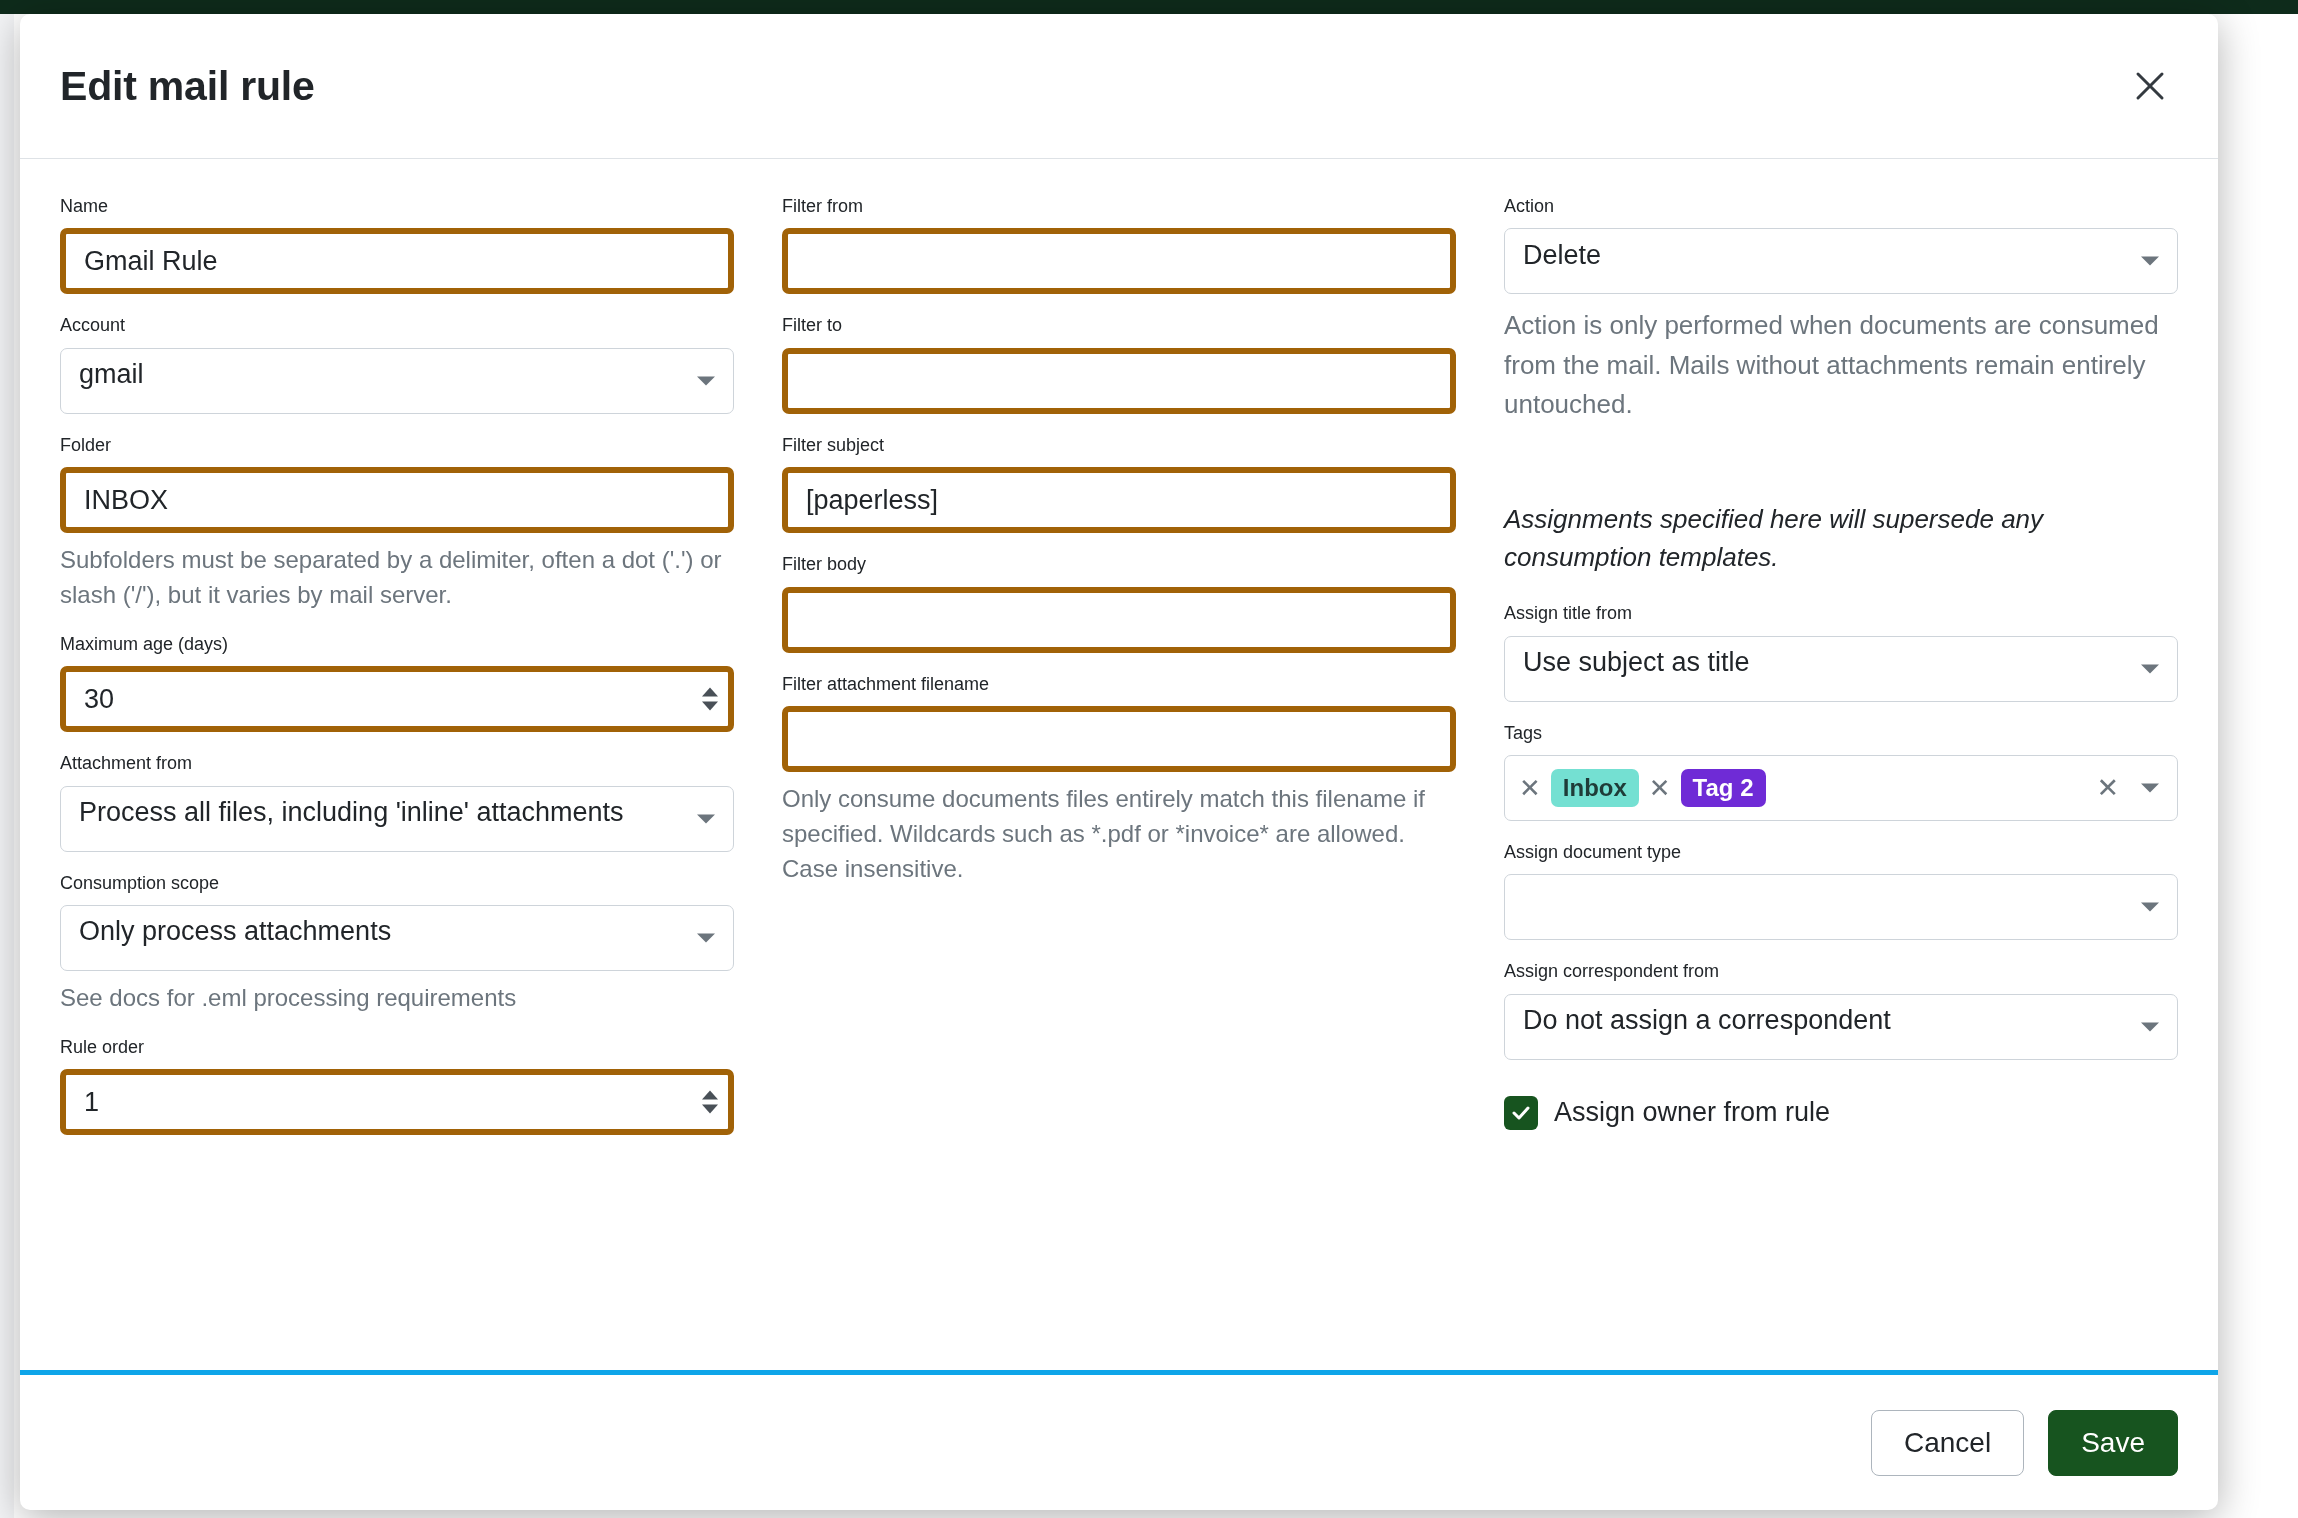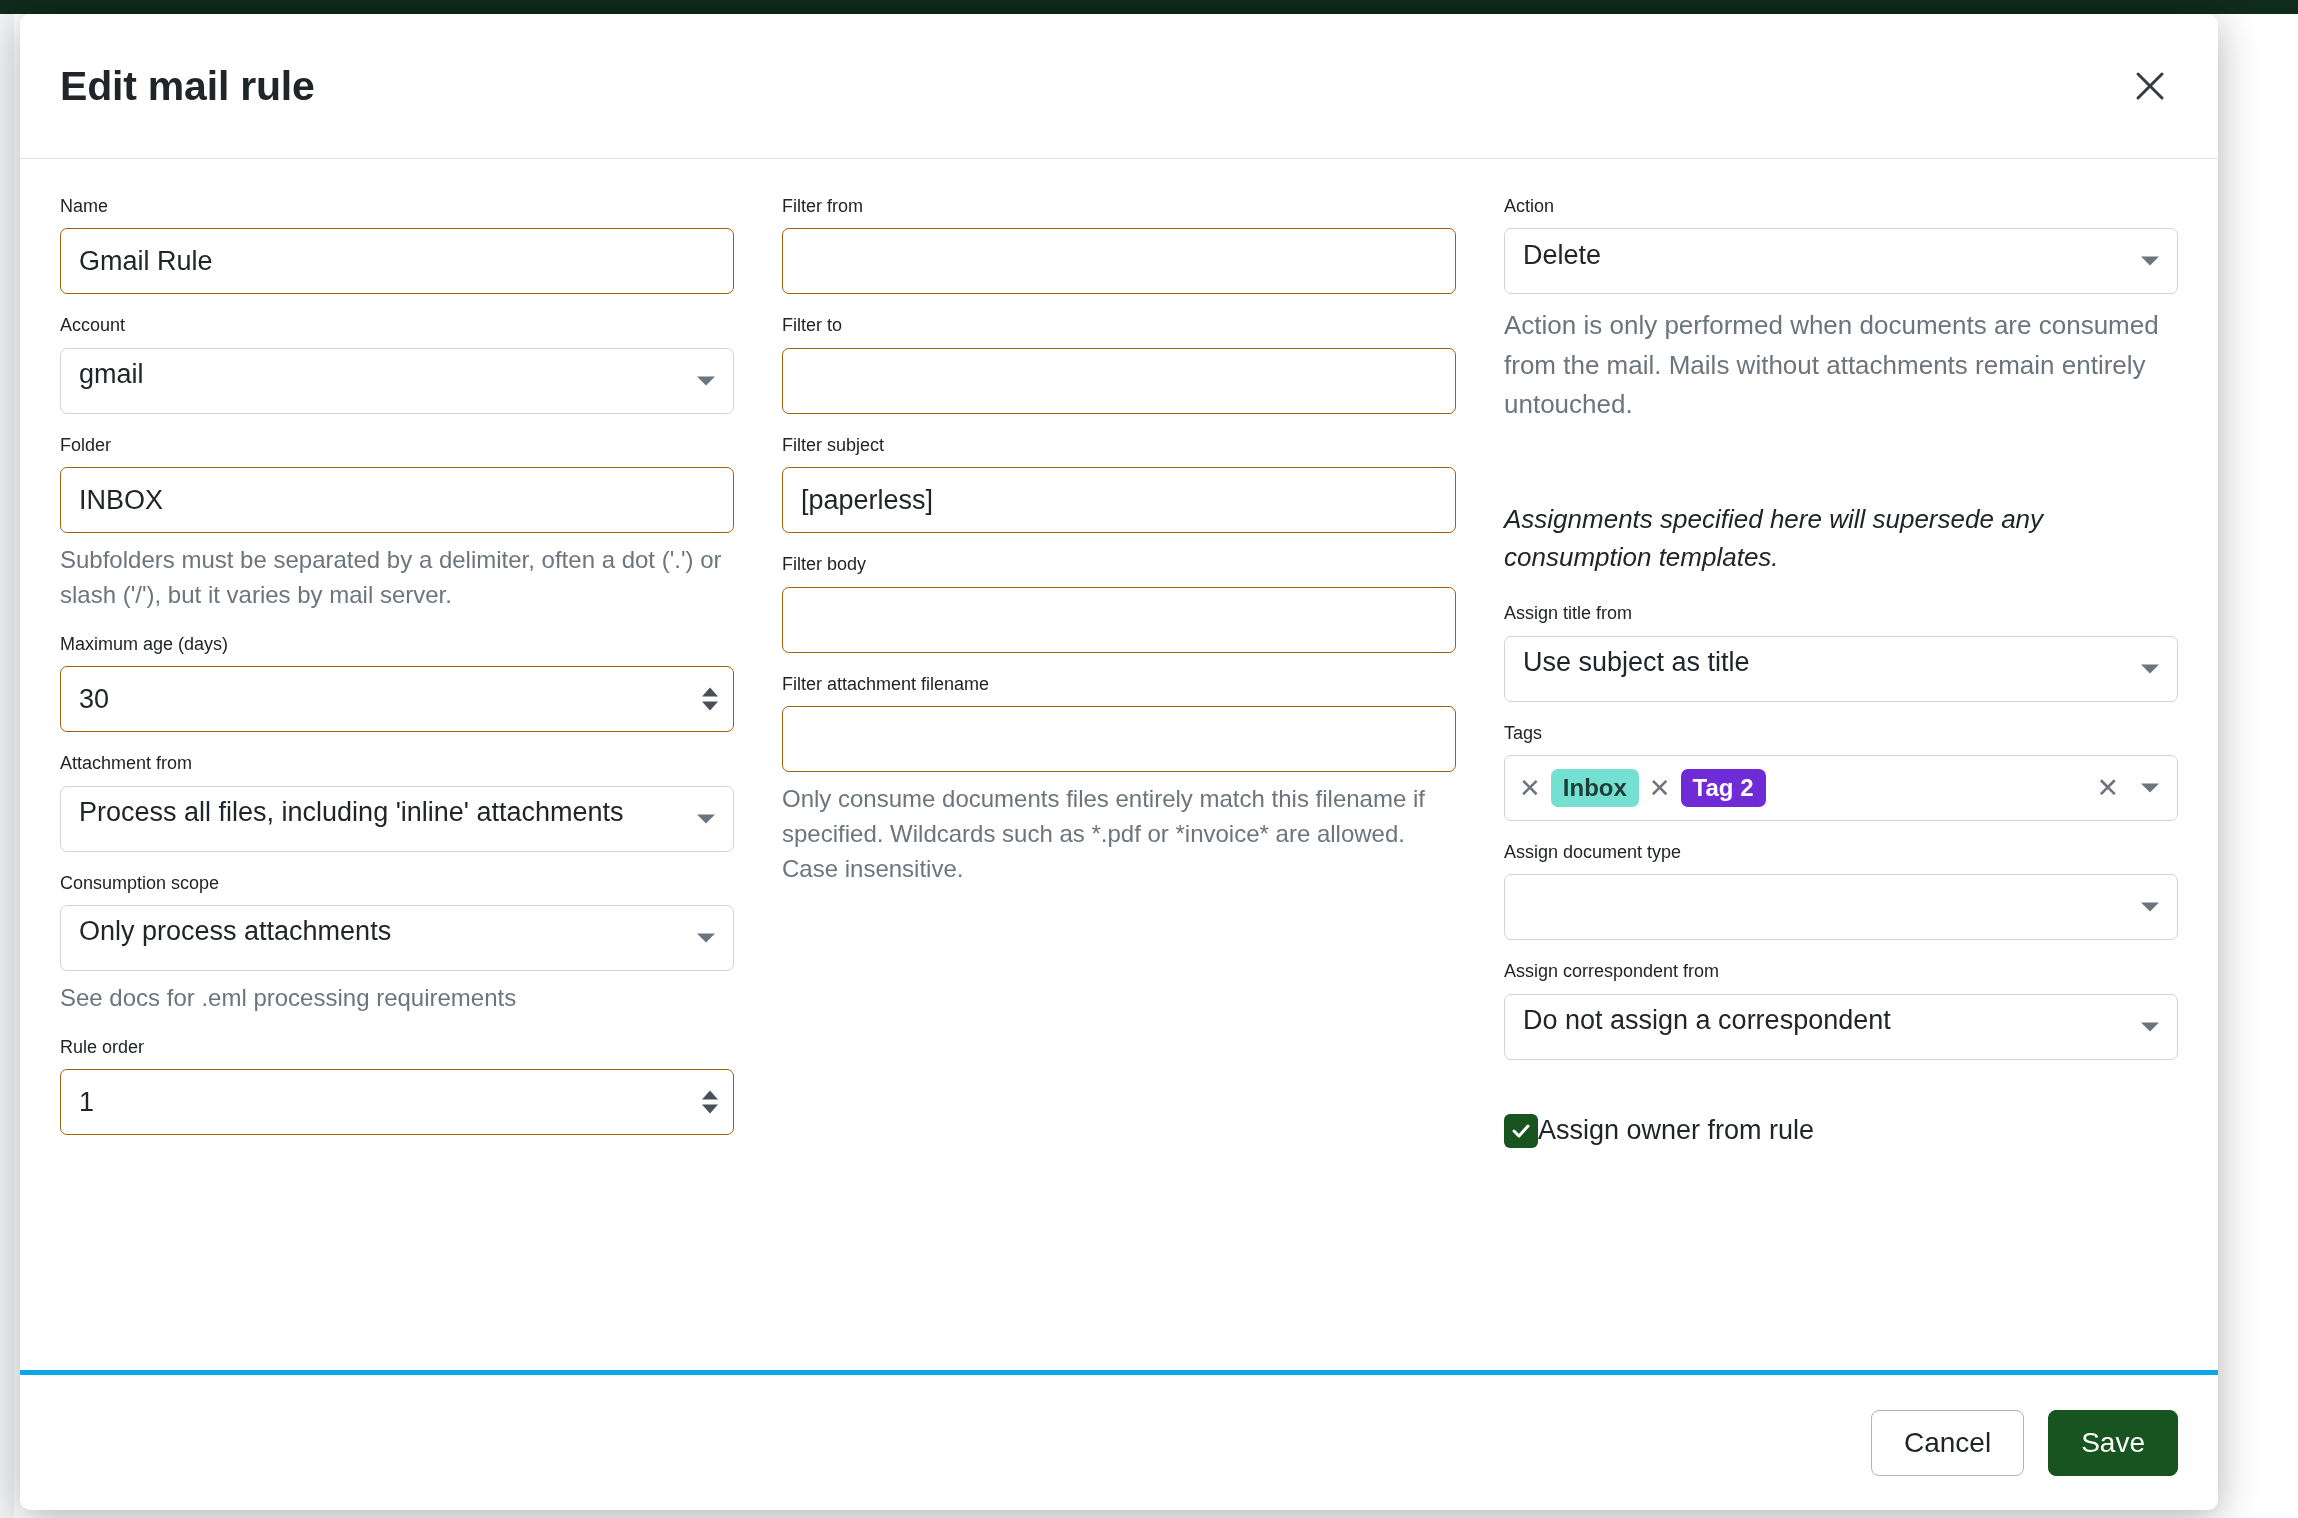--- a/index.html
+++ b/index.html
@@ -95,21 +95,21 @@
     color: #212529;
     margin-bottom: 10px;
     line-height: 1.3;
   }
   .field-group { margin-bottom: 20px; }
 
   .input-box {
     width: 100%;
     height: 66px;
     box-sizing: border-box;
-    border: 1px solid #a16207;
+    border: 6px solid #a16207;
     border-radius: 7px;
     background: #ffffff;
     font-size: 27px;
     color: #212529;
     padding: 0 18px;
     font-family: "Liberation Sans", sans-serif;
     outline: none;
     display: flex;
     align-items: center;
   }
@@ -229,21 +229,22 @@
     top: 50%;
     transform: translateY(-50%);
     color: #6c757d;
     font-size: 27px;
     cursor: pointer;
   }
 
   .checkbox-row {
     display: flex;
     align-items: center;
-    margin-top: 34px;
+    gap: 16px;
+    margin-top: 16px;
   }
   .checkbox {
     width: 34px;
     height: 34px;
     border-radius: 6px;
     background: #17541f;
     display: flex;
     align-items: center;
     justify-content: center;
     cursor: pointer;

